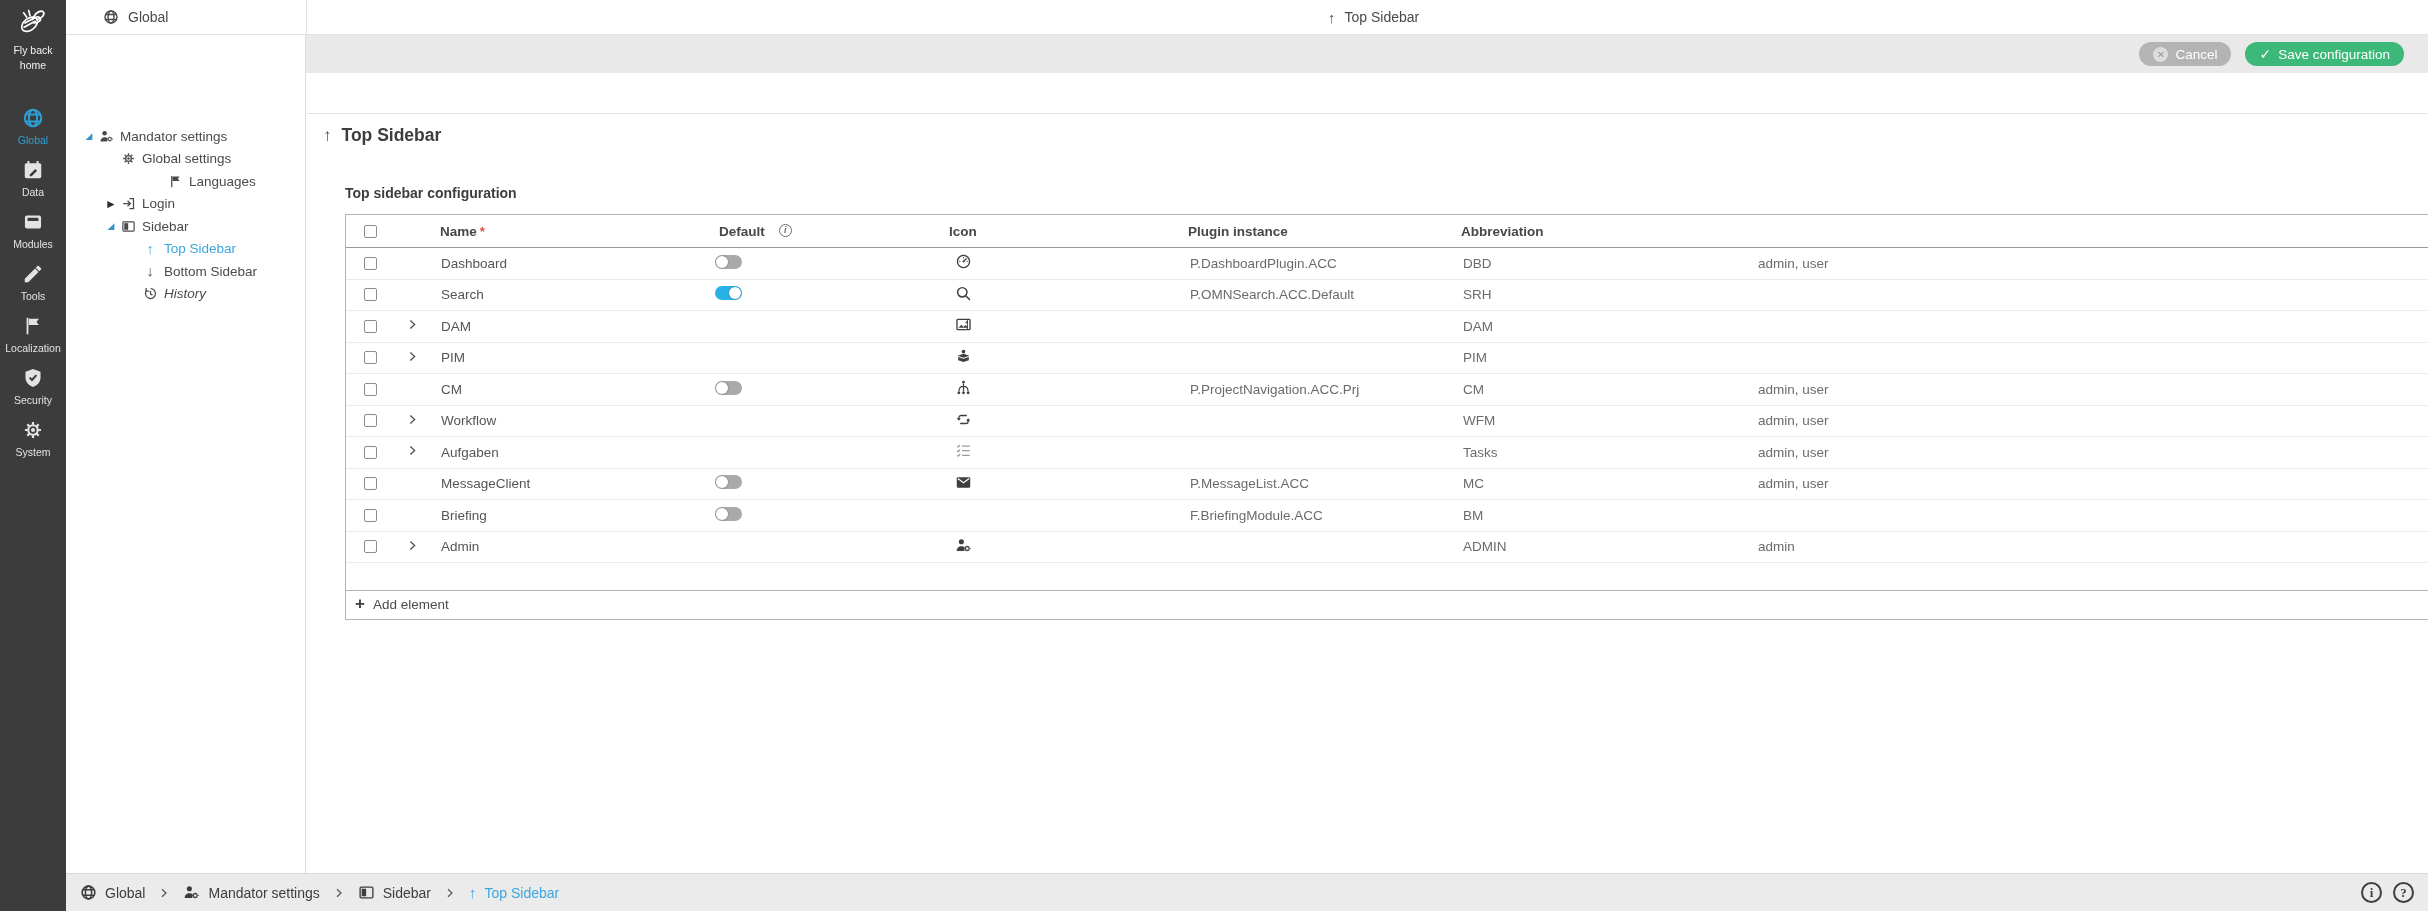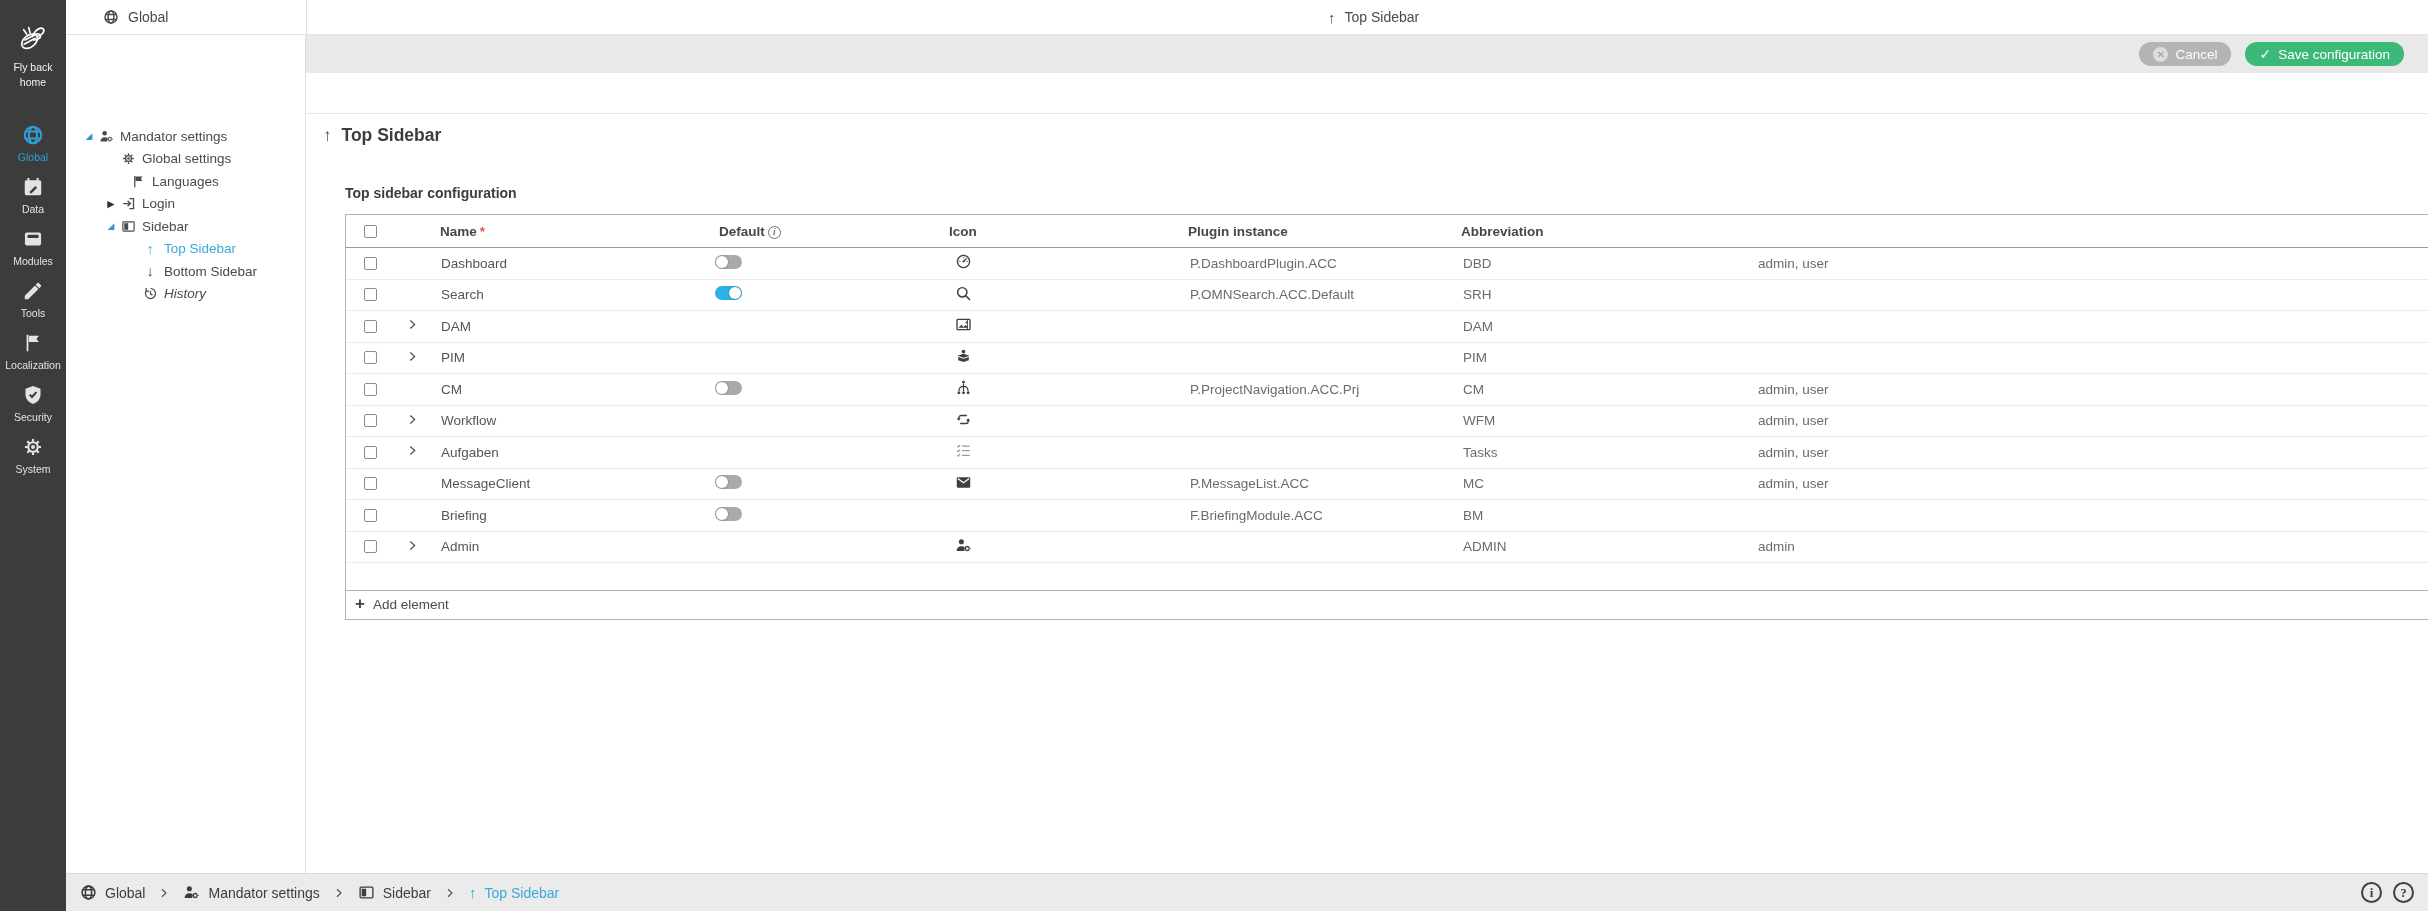--- a/index.html
+++ b/index.html
@@ -2,21 +2,21 @@
 <html><head>
 <meta charset="utf-8">
 <style>
   * { margin:0; padding:0; box-sizing:border-box; }
   html,body { width:2428px; height:911px; }
   body { font-family:"Liberation Sans","DejaVu Sans",sans-serif; background:#fff; color:#4a4a4a; overflow:hidden; }
   #app { position:relative; width:2428px; height:911px; background:#fff; overflow:hidden; }
 
   
   .rail { position:absolute; left:0; top:0; width:66px; height:911px; background:#3c3c3c; z-index:5; display:flex; flex-direction:column; align-items:center; }
-  .rail-logo { width:66px; padding-top:20px; cursor:pointer; text-align:center; }
+  .rail-logo { width:66px; padding-top:3px; cursor:pointer; text-align:center; }
   .rail-logo svg { width:36px; height:34px; }
   .rail-logo-label { color:#f2f2f2; font-size:10.5px; line-height:1.45; margin-top:2px; white-space:pre-line; }
   .rail-nav { margin-top:34px; display:flex; flex-direction:column; gap:13px; }
   .rail-item { width:66px; text-align:center; color:#e3e3e3; cursor:pointer; }
   .rail-item .icon svg { width:22px; height:22px; }
   .rail-item .rail-label { display:block; font-size:10.5px; margin-top:1px; }
   .rail-item.active { color:#2e9fd6; }
 
   
   .topbar { position:absolute; left:66px; top:0; right:0; height:35px; background:#fff; border-bottom:1px solid #e2e2e2; }
@@ -66,21 +66,21 @@
   .tbody { height:342px; overflow:hidden; position:relative; }
   .data-row { height:31.5px; border-bottom:1px solid #ebebeb; font-size:13.5px; color:#5a5a5a; background:#fff; }
   .cell-check { display:flex; justify-content:center; }
   .checkbox { width:13px; height:13px; border:1.5px solid #8c8c8c; border-radius:2px; background:#fff; cursor:pointer; }
   .cell-chevron { display:flex; justify-content:center; }
   .row-chevron { width:16px; height:16px; color:#4b4b4b; cursor:pointer; }
   .row-chevron svg { width:13px; height:13px; }
   .cell-name { padding-left:7px; color:#555; }
   .hdr-name { padding-left:6px; }
   .req { color:#d9534f; margin-left:3px; }
-  .hdr-default { padding-left:6px; display:flex; align-items:flex-end; gap:3px; }
+  .hdr-default { padding-left:6px; display:flex; align-items:flex-start; gap:14px; }
   .info-dot { width:13px; height:13px; border:1.2px solid #6e6e6e; border-radius:50%; font-size:9px; font-weight:bold; color:#6e6e6e; text-align:center; line-height:11px; font-style:italic; }
   .cell-default { padding-left:2px; }
   .toggle { width:27px; height:14px; border-radius:8px; background:#a9a9a9; position:relative; cursor:pointer; display:inline-block; }
   .toggle .knob { position:absolute; top:1px; width:12px; height:12px; border-radius:50%; background:#fff; box-shadow:0 0 2px rgba(0,0,0,.4); }
   .toggle.off .knob { left:1px; }
   .toggle.on { background:#29b2e8; }
   .toggle.on .knob { right:1px; }
   .cell-icon { text-align:center; color:#3f3f3f; }
   .cell-icon svg { width:17px; height:17px; vertical-align:middle; }
   .cell-icon [data-icon="tasks-icon"] { color:#9b9b9b; }
@@ -272,21 +272,21 @@
             <svg viewBox="0 0 24 24" xmlns="http://www.w3.org/2000/svg">
               <g stroke="currentColor" stroke-width="2.2" fill="none">
                 <circle cx="12" cy="12" r="4.6"></circle>
                 <path d="M12 3.4v2.8M12 17.8v2.8M3.4 12h2.8M17.8 12h2.8M5.9 5.9l2 2M16.1 16.1l2 2M18.1 5.9l-2 2M7.9 16.1l-2 2"></path>
               </g>
               <circle cx="12" cy="12" r="2" fill="currentColor"></circle>
             </svg>
           </span>
     <span class="tree-label">Global settings</span>
   </div>
-        <div class="tree-item" style="padding-left: 48px;">
+        <div class="tree-item" style="padding-left: 38px; margin-left: 47px;">
     <span class="expander"></span>
     <span class="icon" data-icon="flag-icon">
             <svg viewBox="0 0 24 24" xmlns="http://www.w3.org/2000/svg">
               <path fill="currentColor" d="M5 3h2v18H5zM7.5 4h11l-2.7 3.7L18.5 11h-11z"></path>
             </svg>
           </span>
     <span class="tree-label">Languages</span>
   </div>
         <div class="tree-item" style="padding-left: 38px;">
     <span class="expander collapsed">▶</span>

